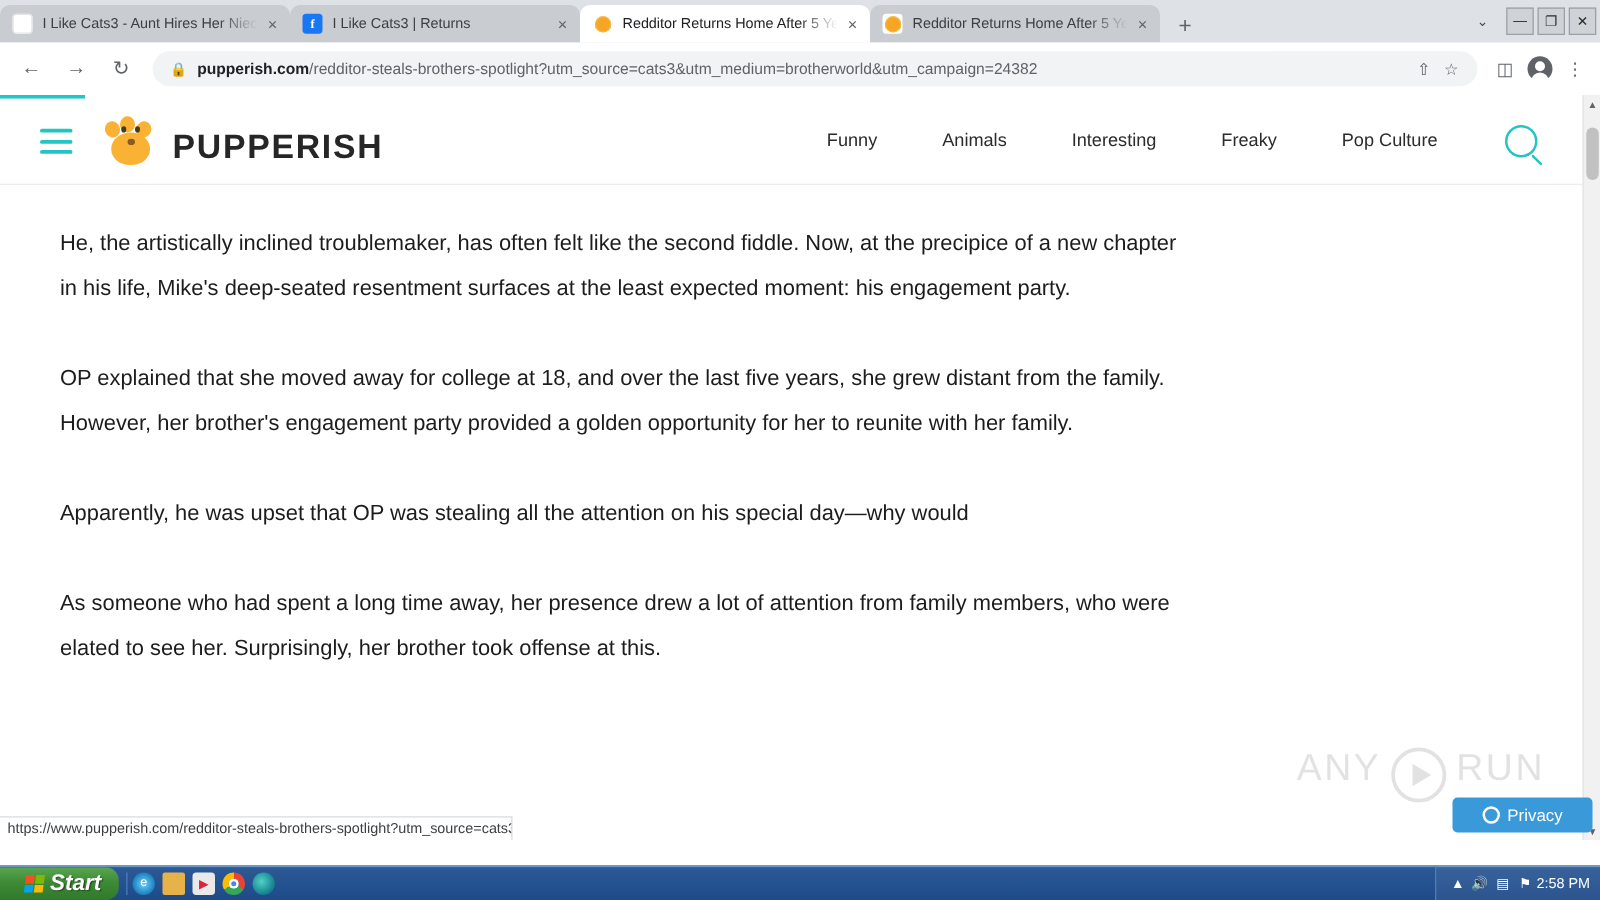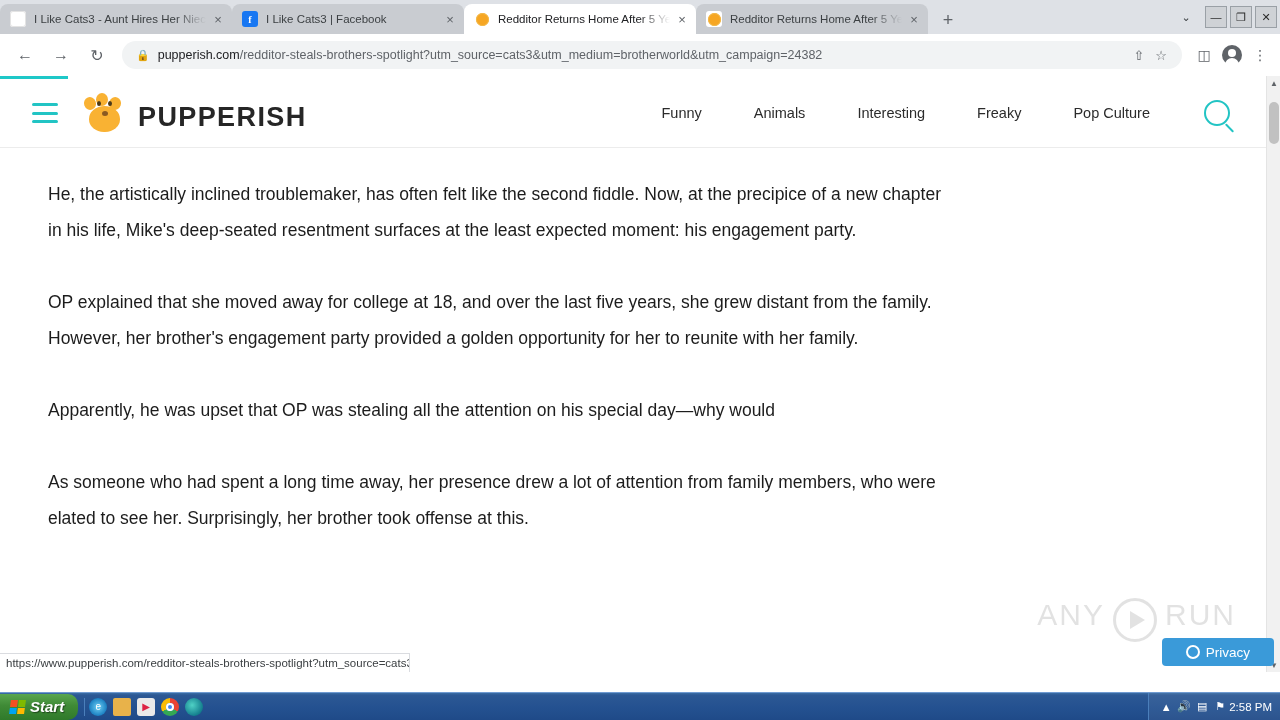--- a/index.html
+++ b/index.html
@@ -94,21 +94,21 @@
   }
   .navbtn.back { margin-left: 10px; }
   .omnibox {
     flex: 1 1 auto; height: 28px; margin: 0 8px 0 10px;
     background: #f1f3f4; border-radius: 14px;
     display: flex; align-items: center; padding: 0 10px;
     font-size: 12.5px; color: #5f6368;
   }
   .lock { margin: 0 8px 0 4px; font-size: 11px; color: #5f6368; }
   .urltext { white-space: nowrap; overflow: hidden; }
-  .urltext .host { color: #202124; }
+  .urltext .host { color: #202124; font-weight: bold; }
   .omnibox-icons { display: flex; align-items: center; margin-left: auto; }
   .omnibox-icons .oi { width: 22px; display: flex; align-items: center; justify-content: center; font-size: 13px; color: #5f6368; }
   .toolbar-right { display: flex; align-items: center; padding-right: 6px; }
   .tbicon { width: 28px; height: 28px; display: flex; align-items: center; justify-content: center; color: #5f6368; font-size: 14px; }
   .avatar-ic {
     width: 20px; height: 20px; border-radius: 50%;
     background: #5f6368; position: relative;
   }
   .avatar-ic::before {
     content: ""; position: absolute; left: 6px; top: 4px;
@@ -260,25 +260,25 @@
   }
 
   
   .taskbar {
     position: absolute; bottom: 0; left: 0; width: 1280px; height: 28px;
     background: linear-gradient(180deg, #3b6ea5 0%, #2c5894 8%, #245190 55%, #1f4a88 100%);
     display: flex; align-items: center;
     border-top: 1px solid #6f9ad1;
   }
   .startbtn {
-    height: 26px; margin: 1px 6px 1px 0; padding: 0 14px 0 10px;
+    height: 26px; margin: 1px 6px 1px 0; padding: 0 14px 0 20px;
     background: linear-gradient(180deg, #59a64f 0%, #3f8a36 45%, #2f7a2a 100%);
     border-radius: 0 10px 10px 0;
     display: flex; align-items: center;
-    color: #fff; font-size: 15px; font-style: italic; font-weight: bold;
+    color: #fff; font-size: 18px; font-style: italic; font-weight: bold;
     text-shadow: 1px 1px 1px rgba(0,0,0,.45);
   }
   .startbtn .flag {
     width: 15px; height: 14px; margin-right: 5px;
     display: grid; grid-template-columns: 1fr 1fr; grid-template-rows: 1fr 1fr;
     gap: 1px; transform: skewX(-8deg);
   }
   .startbtn .flag i { display: block; }
   .startbtn .flag i:nth-child(1) { background: #f25022; }
   .startbtn .flag i:nth-child(2) { background: #7fba00; }
@@ -316,21 +316,21 @@
   <div class="chrome">
 
     <div class="tabstrip">
       <div class="tab">
         <span class="favicon fav-google">G</span>
         <span class="label">I Like Cats3 - Aunt Hires Her Niece T</span>
         <span class="tabclose">×</span>
       </div>
       <div class="tab">
         <span class="favicon fav-fb">f</span>
-        <span class="label">I Like Cats3 | Facebook</span>
+        <span class="label">I Like Cats3 | Returns</span>
         <span class="tabclose">×</span>
       </div>
       <div class="tab active">
         <span class="favicon fav-pup">
             <i class="pawdot"></i>
           </span>
         <span class="label">Redditor Returns Home After 5 Year</span>
         <span class="tabclose">×</span>
       </div>
       <div class="tab">

